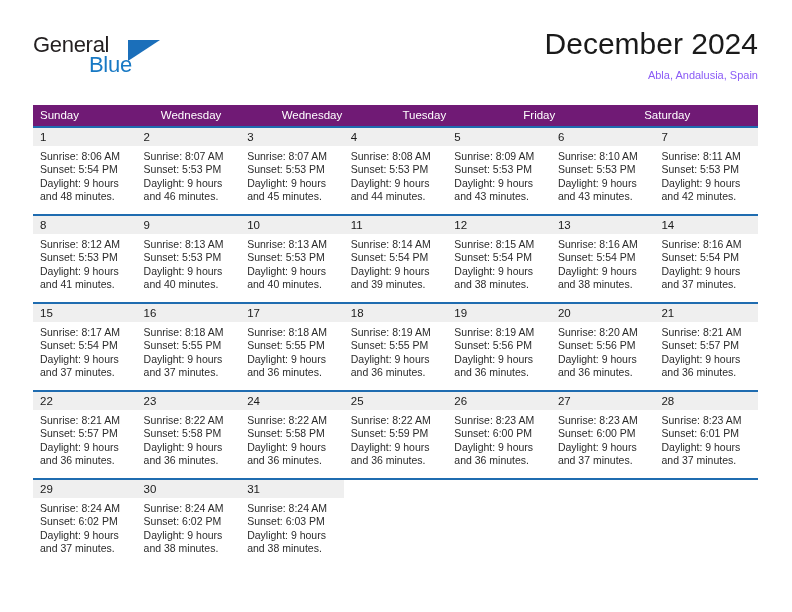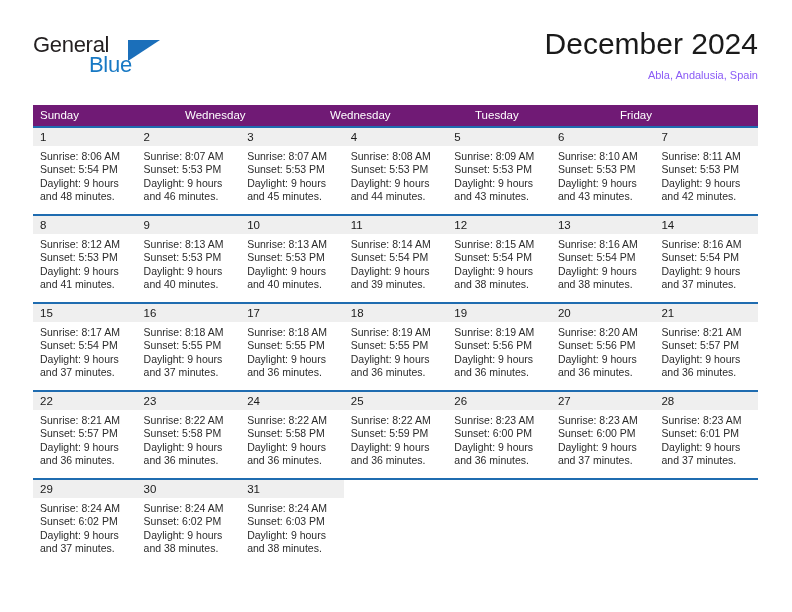--- a/index.html
+++ b/index.html
@@ -168,20 +168,21 @@
   </div>
 
   <div class="calendar">
 
     <div class="weekday-row">
       <div class="weekday">Sunday</div>
       <div class="weekday">Wednesday</div>
       <div class="weekday">Wednesday</div>
       <div class="weekday">Tuesday</div>
       <div class="weekday">Friday</div>
+      <div class="weekday">Saturday</div>
     </div>
 
     <div class="week">
       <div class="day">
         <div class="day-num">1</div>
         <div class="day-info">
           <div>Sunrise: 8:06 AM</div>
           <div>Sunset: 5:54 PM</div>
           <div>Daylight: 9 hours</div>
           <div>and 48 minutes.</div>

